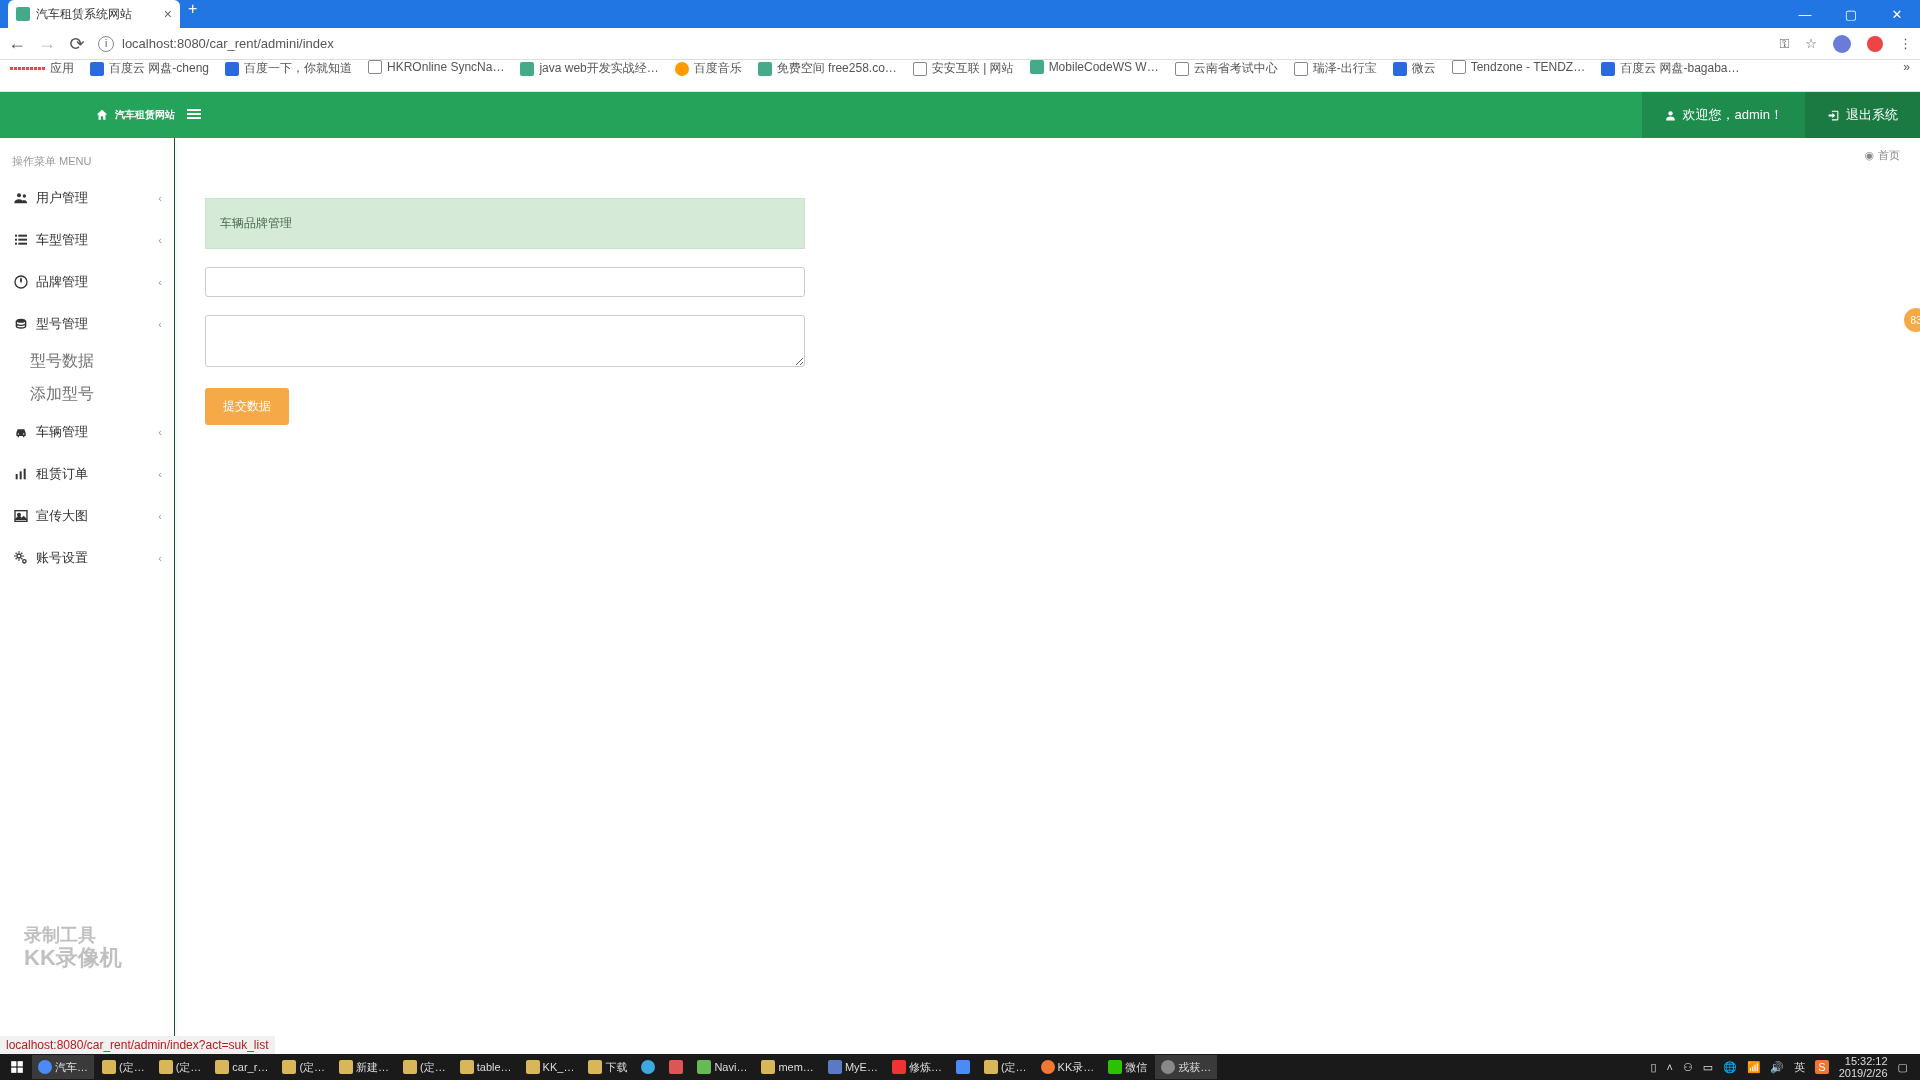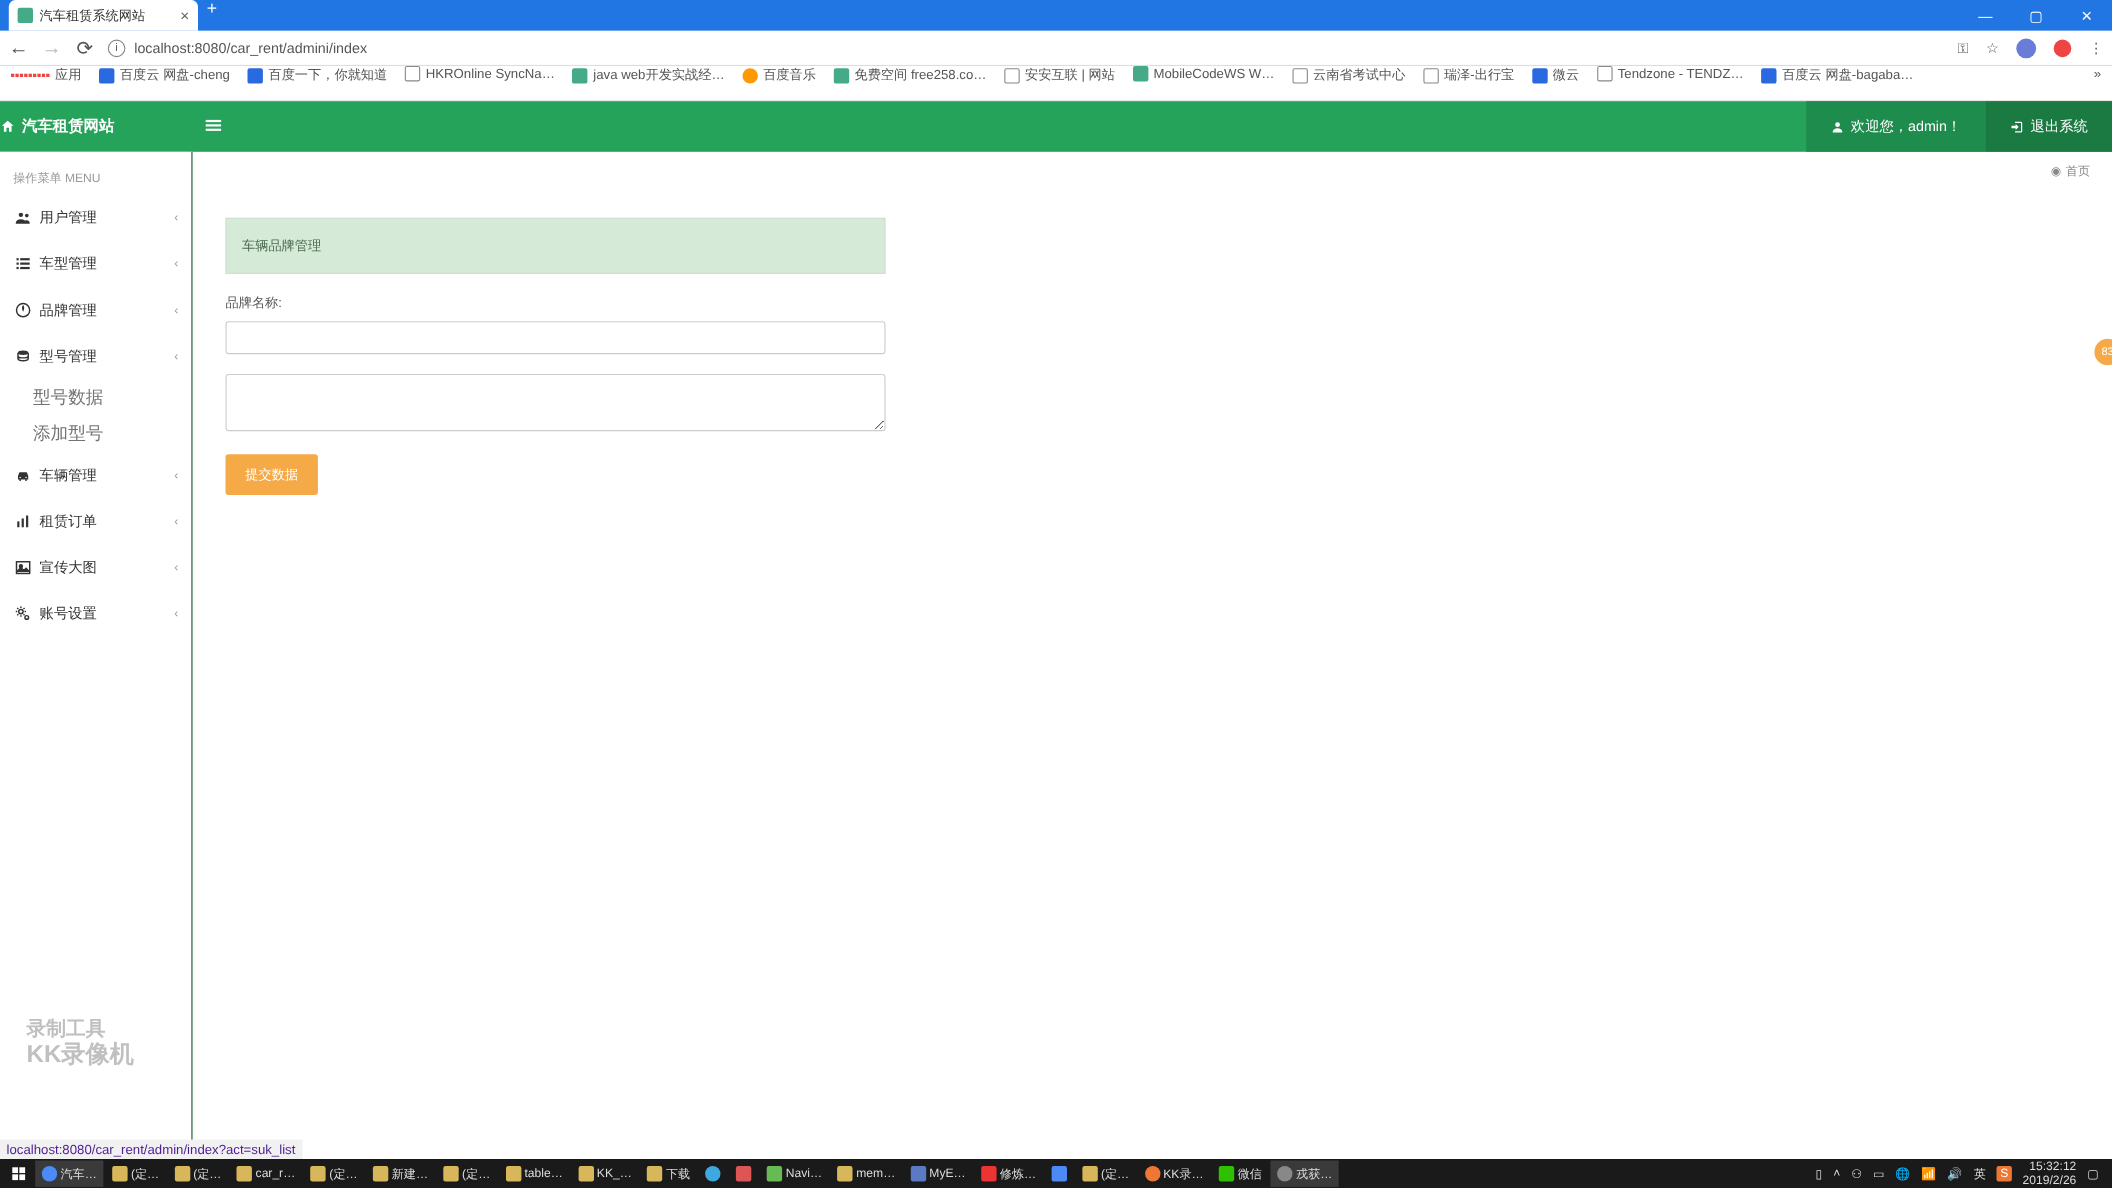--- a/index.html
+++ b/index.html
@@ -30,21 +30,21 @@
 .bookmarks .apps-icon i { width: 3px; height: 3px; background: #e44; display: inline-block; }
 .bm-item { display: flex; align-items: center; gap: 5px; cursor: pointer; }
 .bm-item .bm-ico { width: 14px; height: 14px; background: #4a8; border-radius: 2px; }
 .bm-item .bm-ico.file { background: none; border: 1px solid #888; }
 .bm-item .bm-ico.baidu { background: #2a6ae0; }
 .bm-item .bm-ico.q { background: #f90; border-radius: 50%; }
 .bm-more { margin-left: auto; }
 
 
 .app-header { height: 46px; background: #26a35a; display: flex; align-items: center; color: #fff; }
-.brand { width: 175px; display: flex; align-items: center; justify-content: flex-start; gap: 6px; font-size: 14px; font-weight: bold; }
+.brand { width: 175px; display: flex; align-items: center; justify-content: flex-end; gap: 6px; font-size: 10px; font-weight: bold; }
 .hamburger { margin-left: 12px; cursor: pointer; }
 .hamburger-lines { display: inline-block; width: 14px; }
 .hamburger-lines i { display: block; height: 2px; background: #fff; margin: 2px 0; }
 .header-right { margin-left: auto; display: flex; height: 100%; }
 .header-right .welcome { background: #1e8c4c; padding: 0 22px; display: flex; align-items: center; gap: 6px; }
 .header-right .logout { background: #1b7a42; padding: 0 22px; display: flex; align-items: center; gap: 6px; cursor: pointer; }
 
 
 .app-body { display: flex; height: calc(100% - 28px - 32px - 32px - 46px - 26px); position: relative; }
 .sidebar { width: 175px; background: #fff; border-right: 1px solid #14532d; box-shadow: 2px 0 3px rgba(0,0,0,0.03); padding-top: 8px; }
@@ -60,21 +60,21 @@
 
 .panel { width: 600px; margin-top: 40px; }
 .panel-head { background: #d6ead8; border: 1px solid #cbe2cd; padding: 16px 14px; font-size: 12px; color: #4a6b4e; }
 .form-group { margin-top: 18px; }
 .form-group label { font-size: 12px; color: #555; display: block; margin-bottom: 8px; }
 .form-group input[type=text] { width: 100%; height: 30px; border: 1px solid #ccc; border-radius: 3px; padding: 0 8px; font-size: 13px; }
 .form-group textarea { width: 100%; height: 52px; border: 1px solid #ccc; border-radius: 3px; padding: 6px 8px; font-size: 13px; resize: both; }
 .submit-btn { margin-top: 18px; background: #f5a947; color: #fff; border: none; padding: 10px 18px; font-size: 12px; border-radius: 3px; cursor: pointer; }
 
 
-.status-line { position: absolute; bottom: 26px; left: 0; background: #f1f1f1; color: #4c1d95; font-size: 12px; padding: 2px 6px; }
+.status-line { position: absolute; bottom: 26px; left: 0; background: #f1f1f1; color: #b91c1c; font-size: 12px; padding: 2px 6px; }
 
 
 .recorder-badge { position: absolute; left: 24px; bottom: 110px; color: #c0c0c0; font-weight: bold; text-shadow: -1px -1px 0 #fff, 1px -1px 0 #fff, -1px 1px 0 #fff, 1px 1px 0 #fff; line-height: 1.1; }
 .recorder-badge .l1 { font-size: 18px; }
 .recorder-badge .l2 { font-size: 22px; }
 
 
 .float-circle { position: absolute; right: -8px; top: 170px; width: 24px; height: 24px; border-radius: 50%; background: #f5a947; color: #fff; font-size: 10px; display: flex; align-items: center; justify-content: center; }
 
 
@@ -335,21 +335,20 @@
     <div class="content">
       <div class="breadcrumb">
         <span>◉</span>
         <span>首页</span>
       </div>
 
       <div class="panel">
         <div class="panel-head">车辆品牌管理</div>
 
         <div class="form-group">
-          <label>品牌名称:</label>
           <input type="text" style="">
         </div>
 
         <div class="form-group">
           <textarea style=""></textarea>
         </div>
 
         <button class="submit-btn">提交数据</button>
       </div>
     </div>

